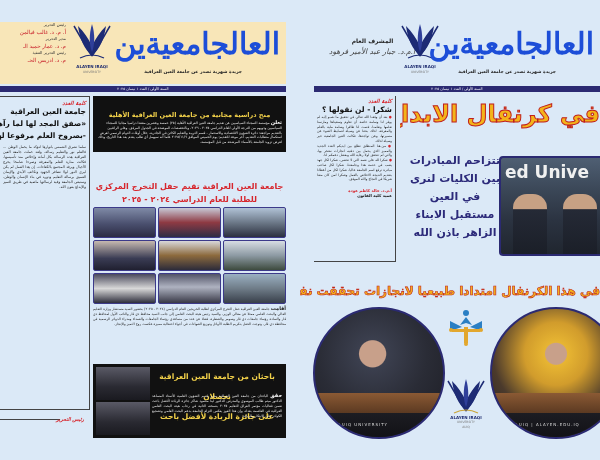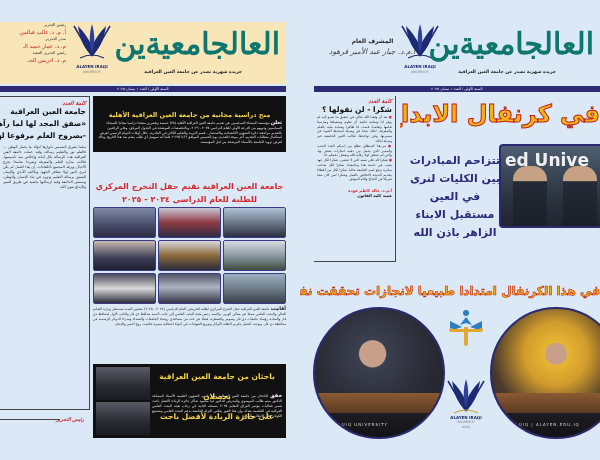--- a/index.html
+++ b/index.html
@@ -6,21 +6,21 @@
   body { width: 600px; height: 460px; background: #dbe9f7; font-family: "DejaVu Sans", sans-serif; overflow: hidden; position: relative; direction: ltr; }
   .page { position: absolute; top: 0; height: 460px; overflow: hidden; }
   .page-left { left: 0; width: 300px; background: #dbe9f7; }
   .page-right { left: 300px; width: 300px; background: #dbe9f7; }
 
   
   .masthead { position: absolute; top: 22px; left: 0; width: 286px; height: 62px; }
   .page-left .masthead { background: #f8e6b8; }
   .page-right .masthead { left: 14px; background: #dbe9f7; }
   .brand { position: absolute; right: 6px; top: 0; height: 56px; width: 150px; direction: rtl; text-align: right; }
-  .brand-title { font-family: "DejaVu Serif", serif; font-weight: bold; font-size: 30px; line-height: 44px; color: #0f766e; letter-spacing: -1px; }
+  .brand-title { font-family: "DejaVu Serif", serif; font-weight: bold; font-size: 30px; line-height: 44px; color: #1d4ed8; letter-spacing: -1px; }
   .brand-tagline { font-size: 4.5px; color: #222; font-weight: bold; position: absolute; bottom: 4px; right: 38px; }
   .logo { position: absolute; width: 44px; height: 56px; }
   .page-left .logo { left: 70px; top: 0; }
   .page-right .logo { left: 98px; top: 0; }
   .logo-text { position: absolute; bottom: 4px; left: 0; width: 100%; text-align: center; font-size: 4px; font-weight: bold; color: #1c2a6e; line-height: 4.5px; }
   .logo-sub { font-size: 3px; color: #777; font-weight: normal; }
 
   .staff { position: absolute; left: 0; top: 0; width: 70px; direction: rtl; text-align: right; padding-right: 4px; }
   .staff .role { font-size: 4px; color: #333; line-height: 6px; }
   .staff .name { font-size: 5.5px; color: #c8202a; line-height: 8px; white-space: nowrap; }
@@ -72,21 +72,21 @@
   .r-editorial { position: absolute; left: 14px; top: 96px; width: 82px; height: 166px; border: 1px solid #444; border-top: none; border-left: none; direction: rtl; text-align: right; padding: 2px 3px; }
   .r-kicker { font-size: 5.5px; color: #d7262d; font-weight: bold; font-style: italic; }
   .r-title { font-size: 7.5px; font-weight: bold; color: #111; line-height: 11px; }
   .r-body { font-size: 3.4px; line-height: 4.8px; color: #222; text-align: justify; }
   .r-bullet { color: #d7262d; }
   .r-sign { font-size: 4px; color: #d7262d; font-weight: bold; margin-top: 6px; }
   .r-sign-role { font-size: 4px; color: #111; font-weight: bold; }
 
   .carnival { position: absolute; left: 100px; top: 97px; width: 200px; height: 34px; direction: rtl; text-align: right; font-weight: bold; font-size: 24px; line-height: 34px; color: #f3b41a; -webkit-text-stroke: 1px #c0201d; white-space: nowrap; overflow: hidden; }
   .initiatives { position: absolute; left: 98px; top: 152px; width: 92px; direction: rtl; text-align: center; font-weight: bold; font-size: 11px; line-height: 18px; color: #2c2a7a; margin-left: 11px; }
-  .hero-photo { position: absolute; left: 199px; top: 144px; width: 101px; height: 84px; border: 2px solid #2b2a72; border-right: none; border-radius: 4px 0 0 4px; background: linear-gradient(180deg, #4f5f73 0%, #3a4656 35%, #2b3341 65%, #20262f 100%); overflow: hidden; }
+  .hero-photo { position: absolute; left: 199px; top: 156px; width: 101px; height: 100px; border: 2px solid #2b2a72; border-right: none; border-radius: 4px 0 0 4px; background: linear-gradient(180deg, #4f5f73 0%, #3a4656 35%, #2b3341 65%, #20262f 100%); overflow: hidden; }
   .hero-text { position: absolute; top: 4px; left: 4px; font-size: 17px; color: #f0f0f0; font-weight: bold; white-space: nowrap; }
   .hero-person { position: absolute; bottom: 0; width: 34px; height: 60px; border-radius: 14px 14px 0 0; background: linear-gradient(180deg, #c7a184 0%, #c7a184 25%, #252a36 26%, #1b1f28 100%); }
 
   .achieve { position: absolute; left: 300px; top: 280px; width: 300px; height: 22px; direction: rtl; text-align: right; font-weight: bold; font-size: 12px; line-height: 22px; color: #f3b41a; -webkit-text-stroke: 0.6px #c0201d; white-space: nowrap; overflow: hidden; padding-right: 0; }
 
   .circle { position: absolute; border-radius: 50%; border: 2px solid #2b2a72; overflow: hidden; }
   .circle-left { left: 313px; top: 307px; width: 132px; height: 132px; background: radial-gradient(circle at 45% 35%, #c8a08a 0%, #c8a08a 12%, #3b3f4e 13%, #2a2c36 50%, #1b1b22 100%); }
   .circle-right { left: 490px; top: 307px; width: 132px; height: 132px; background: radial-gradient(circle at 50% 35%, #c8a08a 0%, #c8a08a 10%, #e7b532 11%, #d19c2c 30%, #4b3a2c 60%, #211b18 100%); }
   .podium { position: absolute; left: 0; bottom: 0; width: 100%; height: 34%; background: linear-gradient(180deg, #8b5a34 0%, #5c3a22 45%, #1c1c22 46%, #121216 100%); }
   .podium-label { position: absolute; bottom: 10px; left: 18%; font-size: 4px; color: #ddd; letter-spacing: 1px; }

